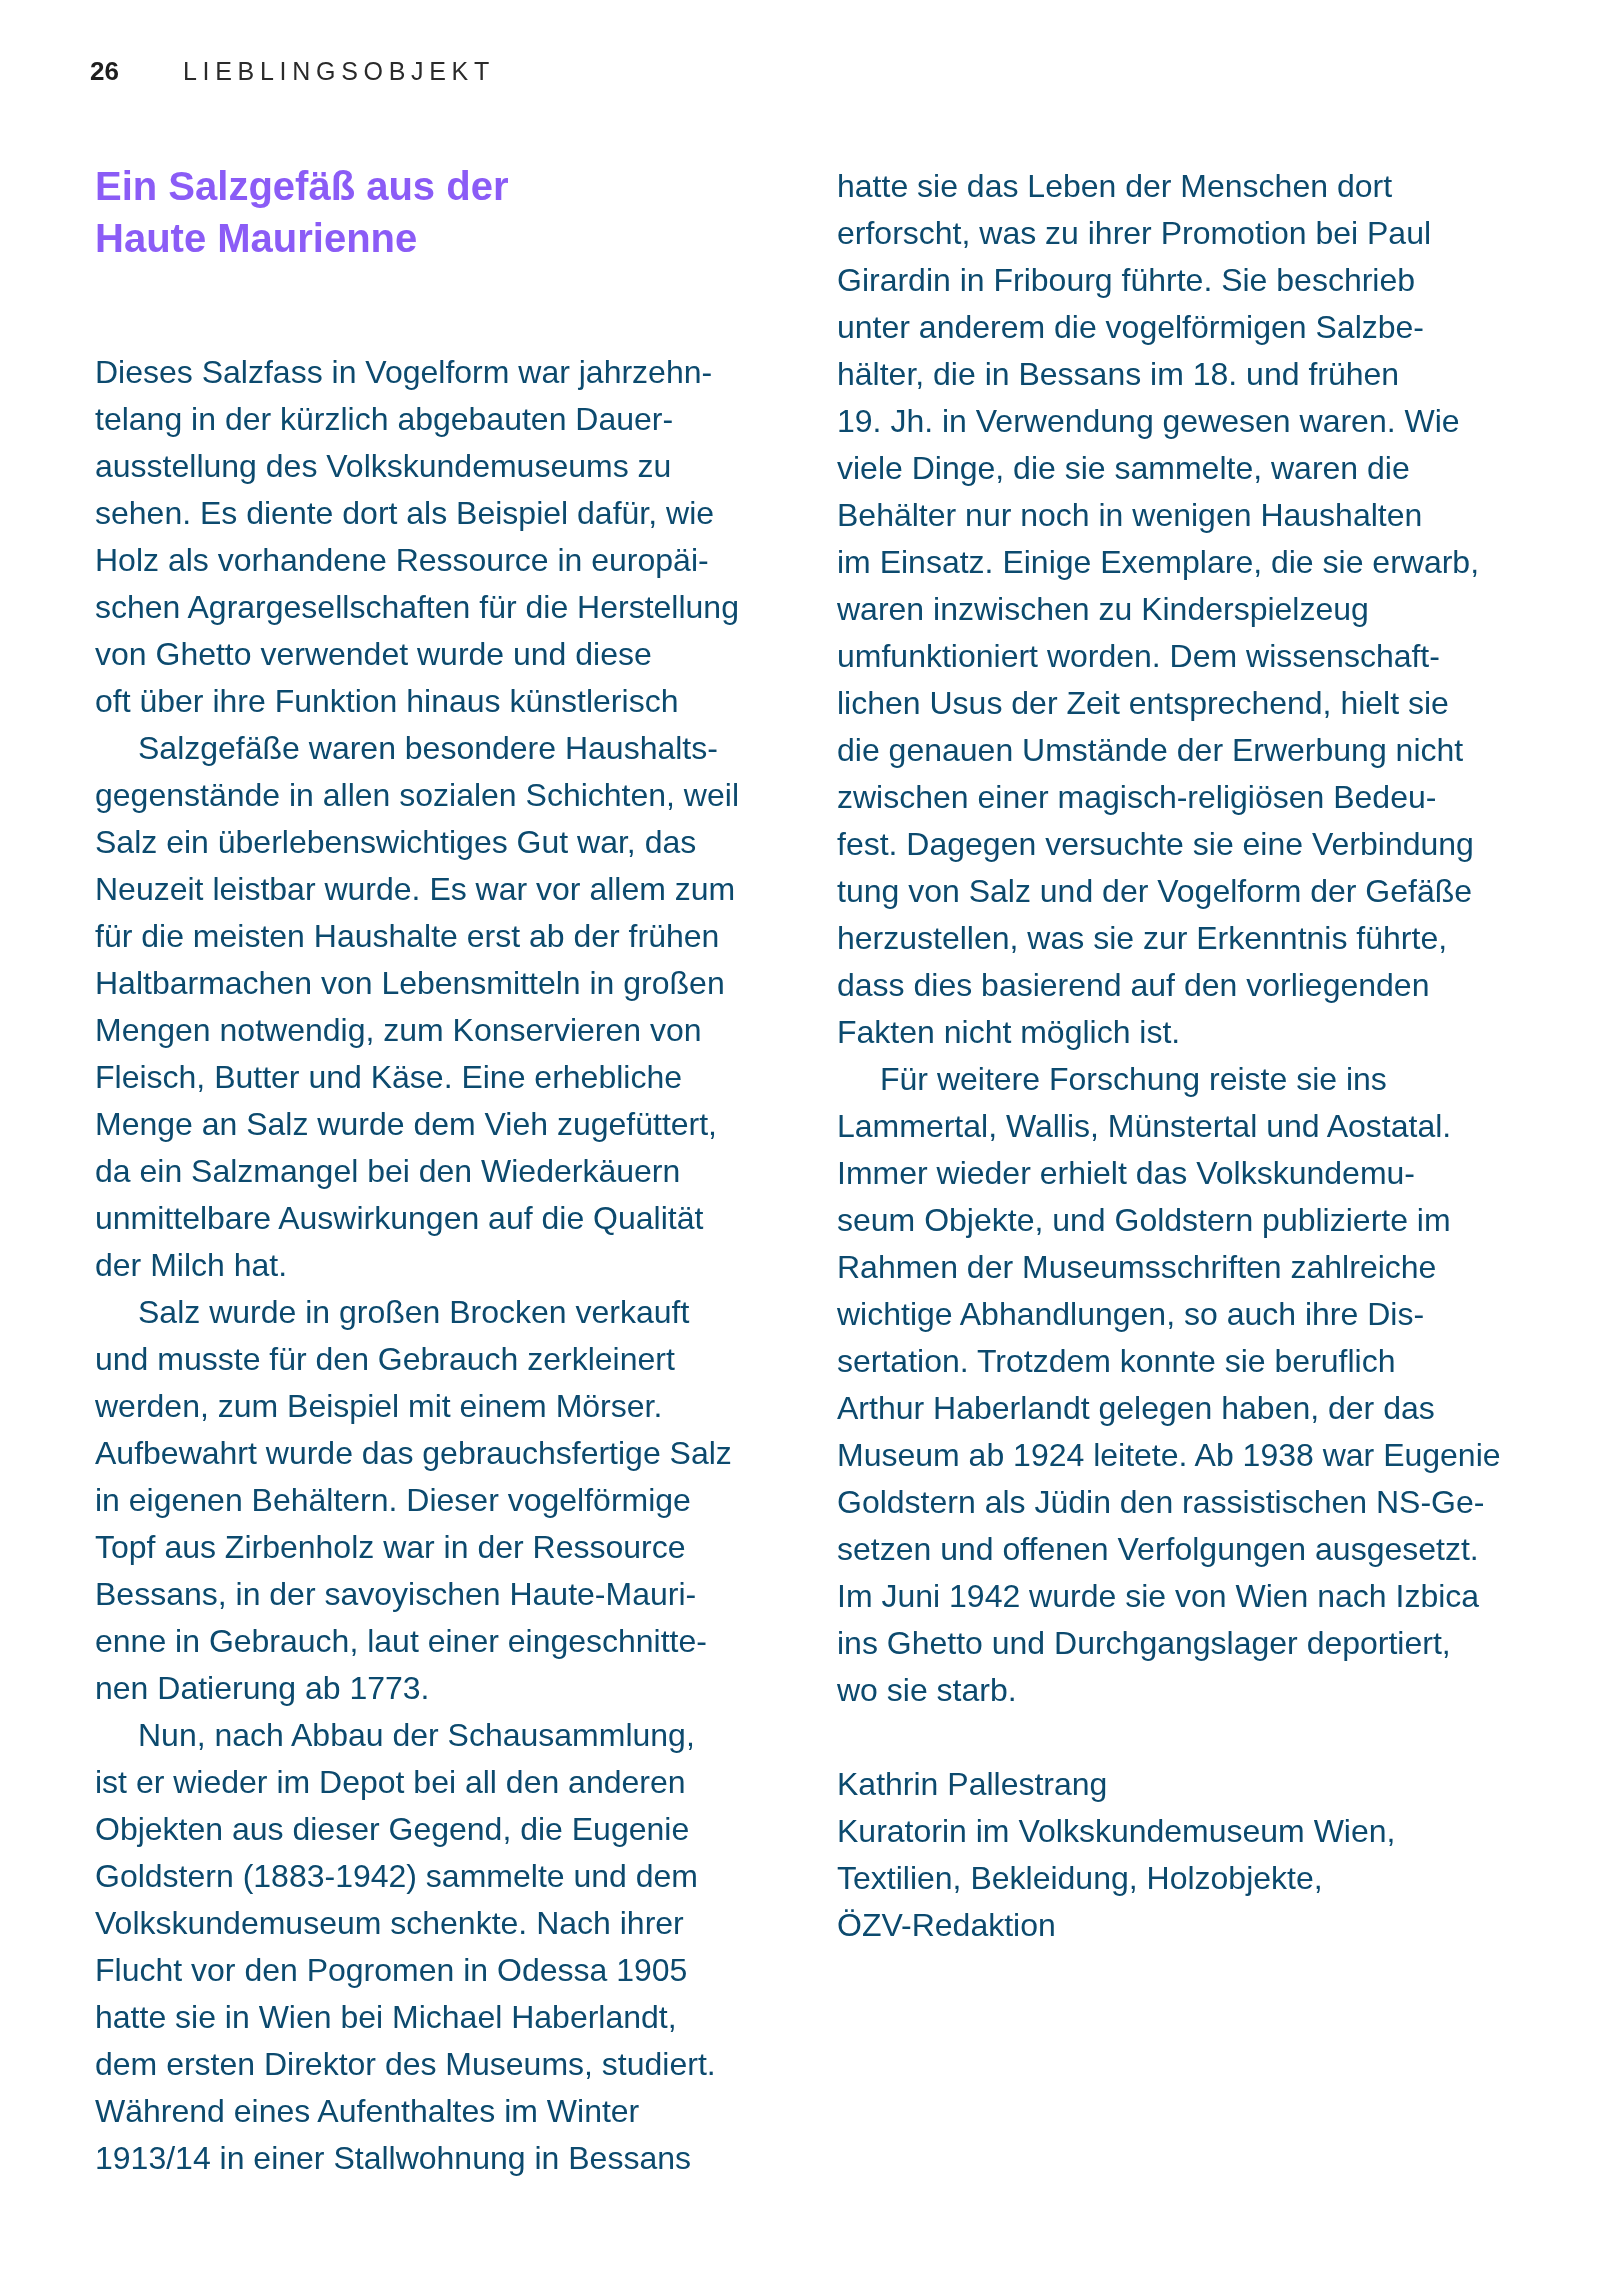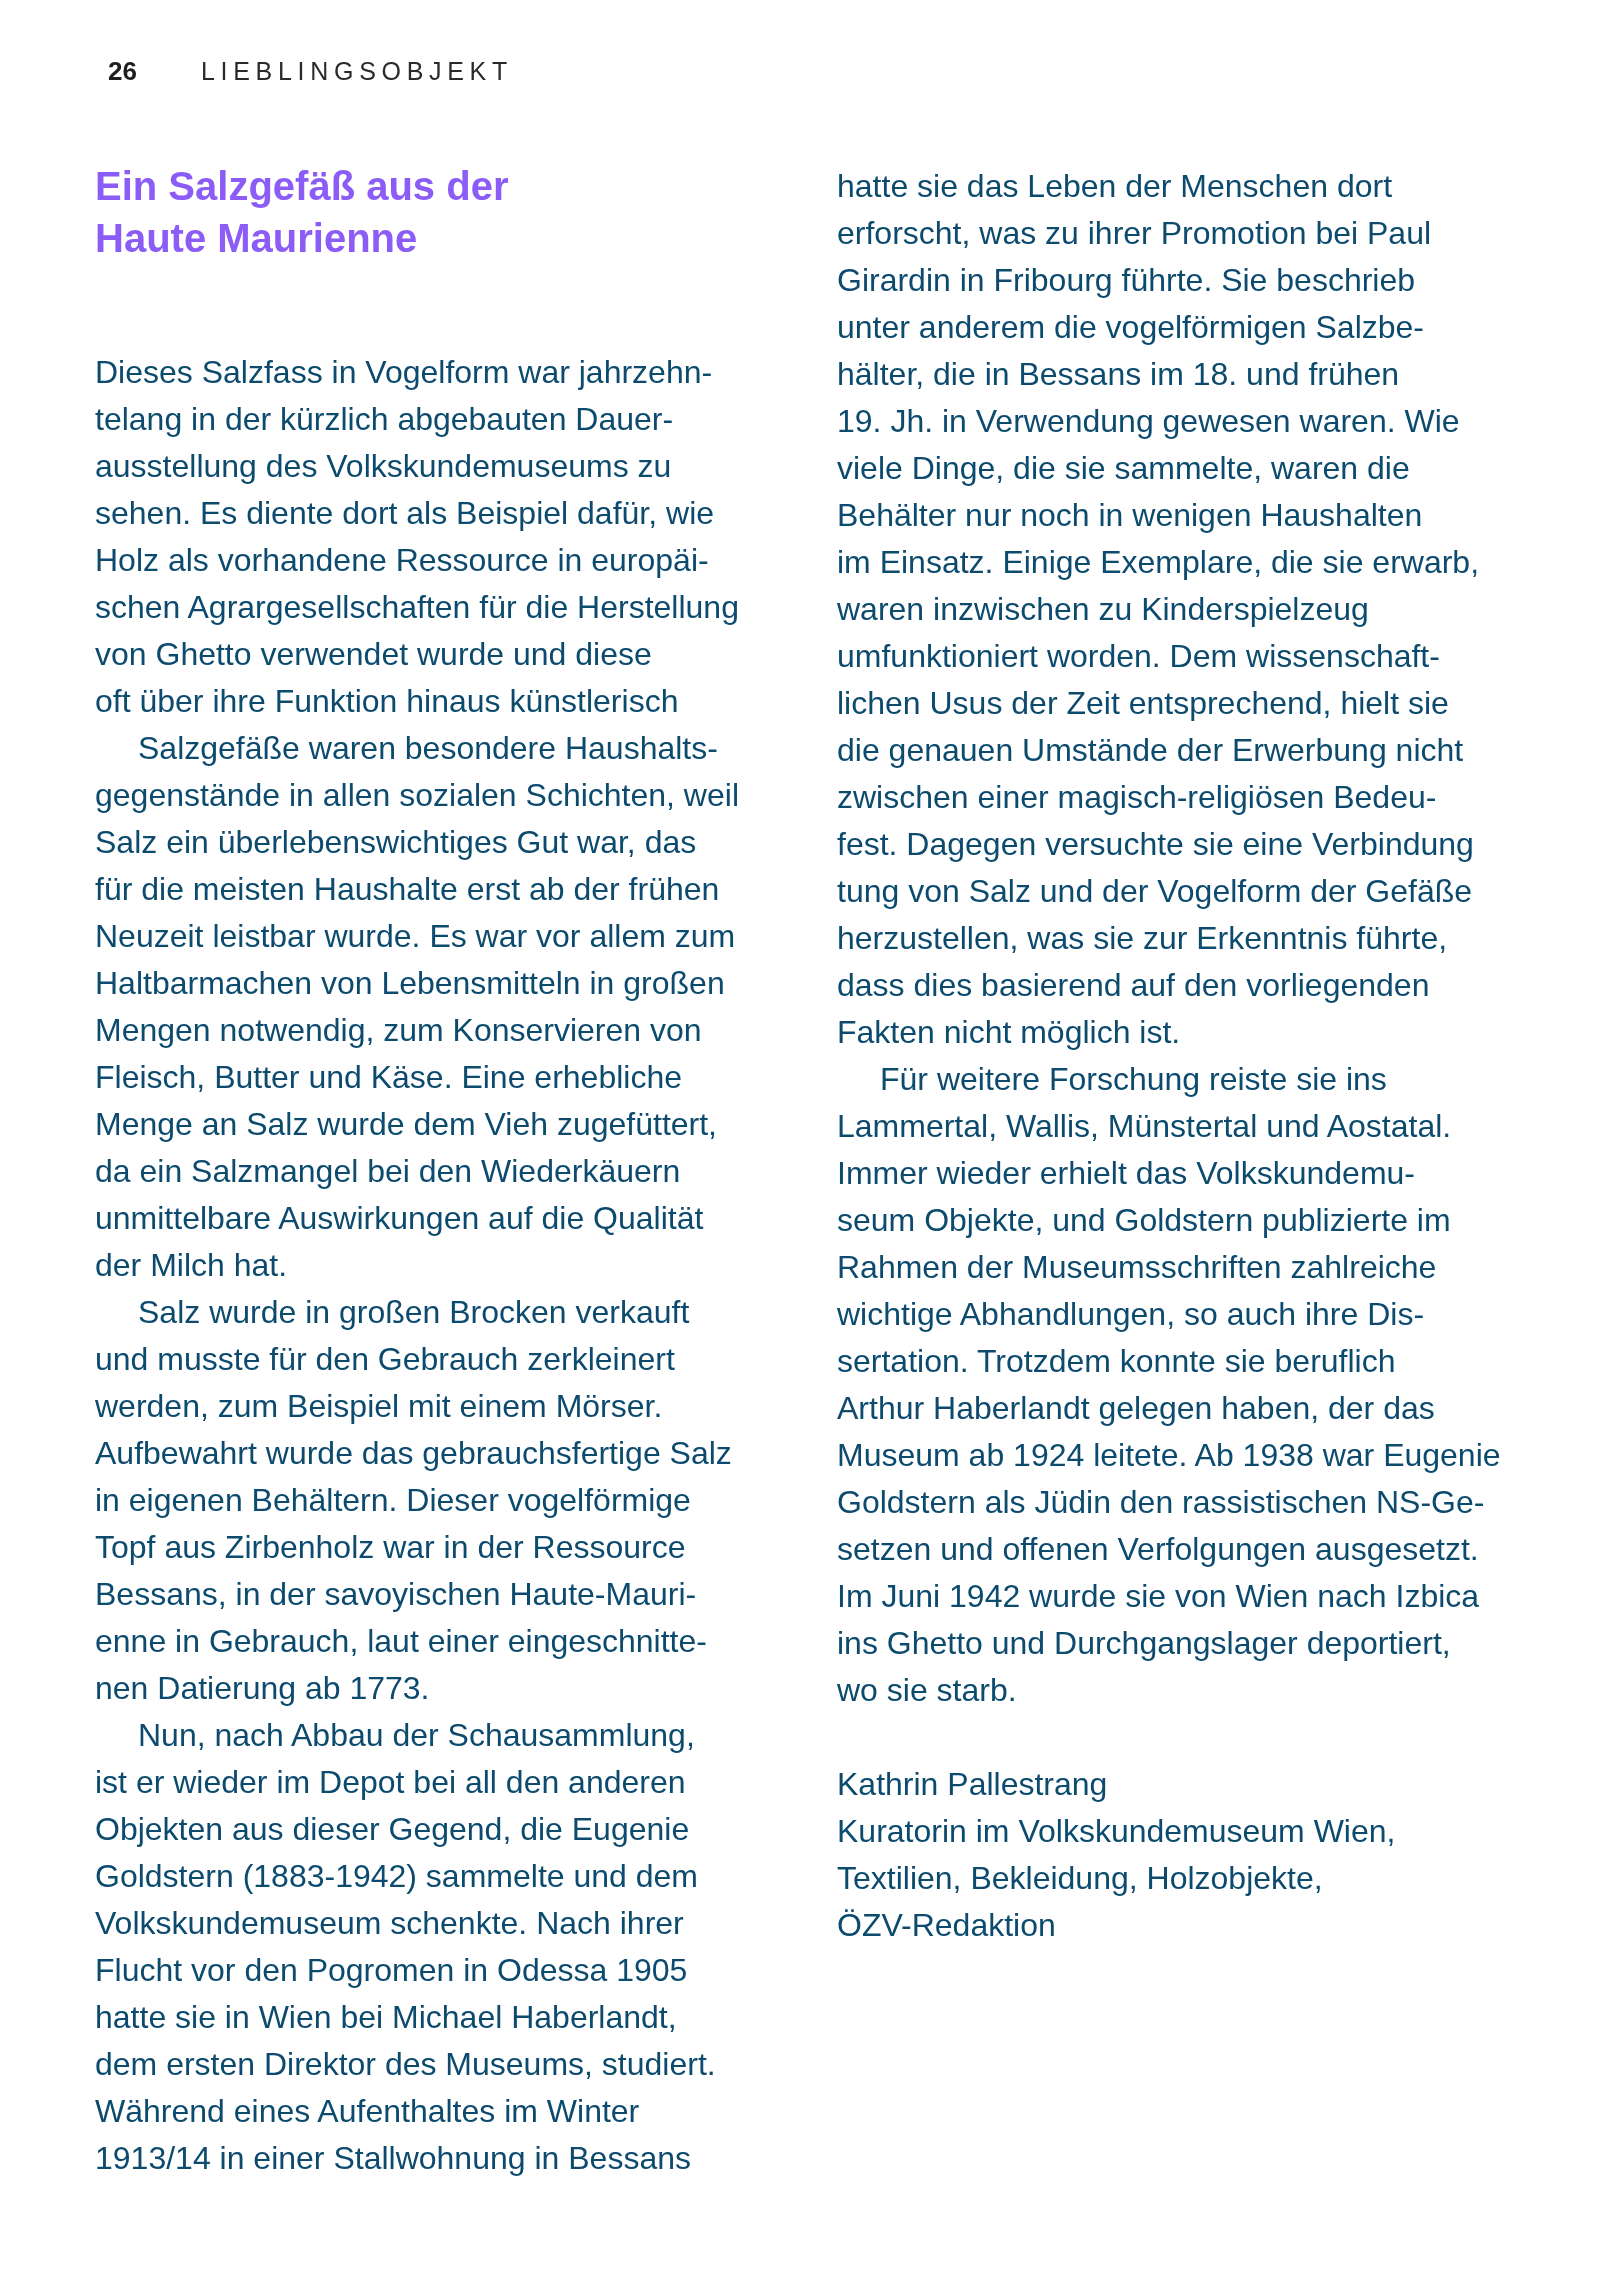--- a/index.html
+++ b/index.html
@@ -1,18 +1,18 @@
 <!DOCTYPE html>
 <html style="font-size:13px"><head>
 <meta charset="utf-8">
 <style>
   html, body { margin:0; padding:0; background:#ffffff; }
   body { width:1617px; height:2295px; position:relative; overflow:hidden;
          font-family:"Liberation Sans", "DejaVu Sans", sans-serif; color:#1e1e1e; }
-  .header { position:absolute; top:55px; left:108px; font-size:26px; line-height:32px; }
+  .header { position:absolute; top:55px; left:90px; font-size:26px; line-height:32px; }
   .pagenum { font-weight:bold; display:inline-block; width:93px; }
   .running { letter-spacing:5.7px; font-size:25px; color:#2a2a2a; }
   .title { position:absolute; left:95px; top:160px; width:647px; margin:0;
            font-size:40px; line-height:52px; font-weight:bold; color:#8b5cf6; }
   .col { position:absolute; font-size:32px; line-height:47px; color:#0c4a6e; }
   .col-left { left:95px; top:349px; width:712px; }
   .col-right { left:837px; top:163px; width:712px; }
   .line { display:block; white-space:nowrap; }
   .indent { padding-left:43px; }
   .gap { display:block; height:47px; }
@@ -34,22 +34,22 @@
   <span class="line">telang in der kürzlich abgebauten Dauer-</span>
   <span class="line">ausstellung des Volkskundemuseums zu</span>
   <span class="line">sehen. Es diente dort als Beispiel dafür, wie</span>
   <span class="line">Holz als vorhandene Ressource in europäi-</span>
   <span class="line">schen Agrargesellschaften für die Herstellung</span>
   <span class="line">von Ghetto verwendet wurde und diese</span>
   <span class="line">oft über ihre Funktion hinaus künstlerisch</span>
   <span class="line indent">Salzgefäße waren besondere Haushalts-</span>
   <span class="line">gegenstände in allen sozialen Schichten, weil</span>
   <span class="line">Salz ein überlebenswichtiges Gut war, das</span>
+  <span class="line">Neuzeit leistbar wurde. Es war vor allem zum</span>
   <span class="line">für die meisten Haushalte erst ab der frühen</span>
-  <span class="line">Neuzeit leistbar wurde. Es war vor allem zum</span>
   <span class="line">Haltbarmachen von Lebensmitteln in großen</span>
   <span class="line">Mengen notwendig, zum Konservieren von</span>
   <span class="line">Fleisch, Butter und Käse. Eine erhebliche</span>
   <span class="line">Menge an Salz wurde dem Vieh zugefüttert,</span>
   <span class="line">da ein Salzmangel bei den Wiederkäuern</span>
   <span class="line">unmittelbare Auswirkungen auf die Qualität</span>
   <span class="line">der Milch hat.</span>
   <span class="line indent">Salz wurde in großen Brocken verkauft</span>
   <span class="line">und musste für den Gebrauch zerkleinert</span>
   <span class="line">werden, zum Beispiel mit einem Mörser.</span>

